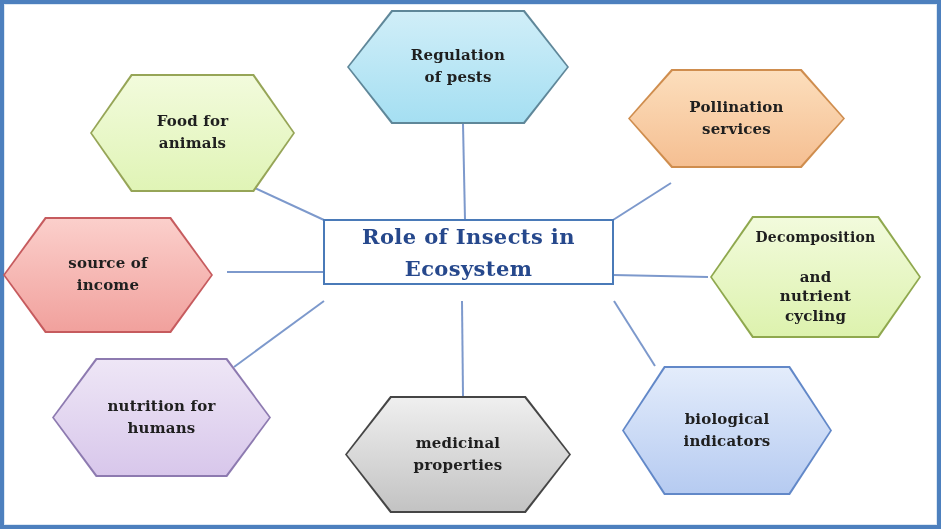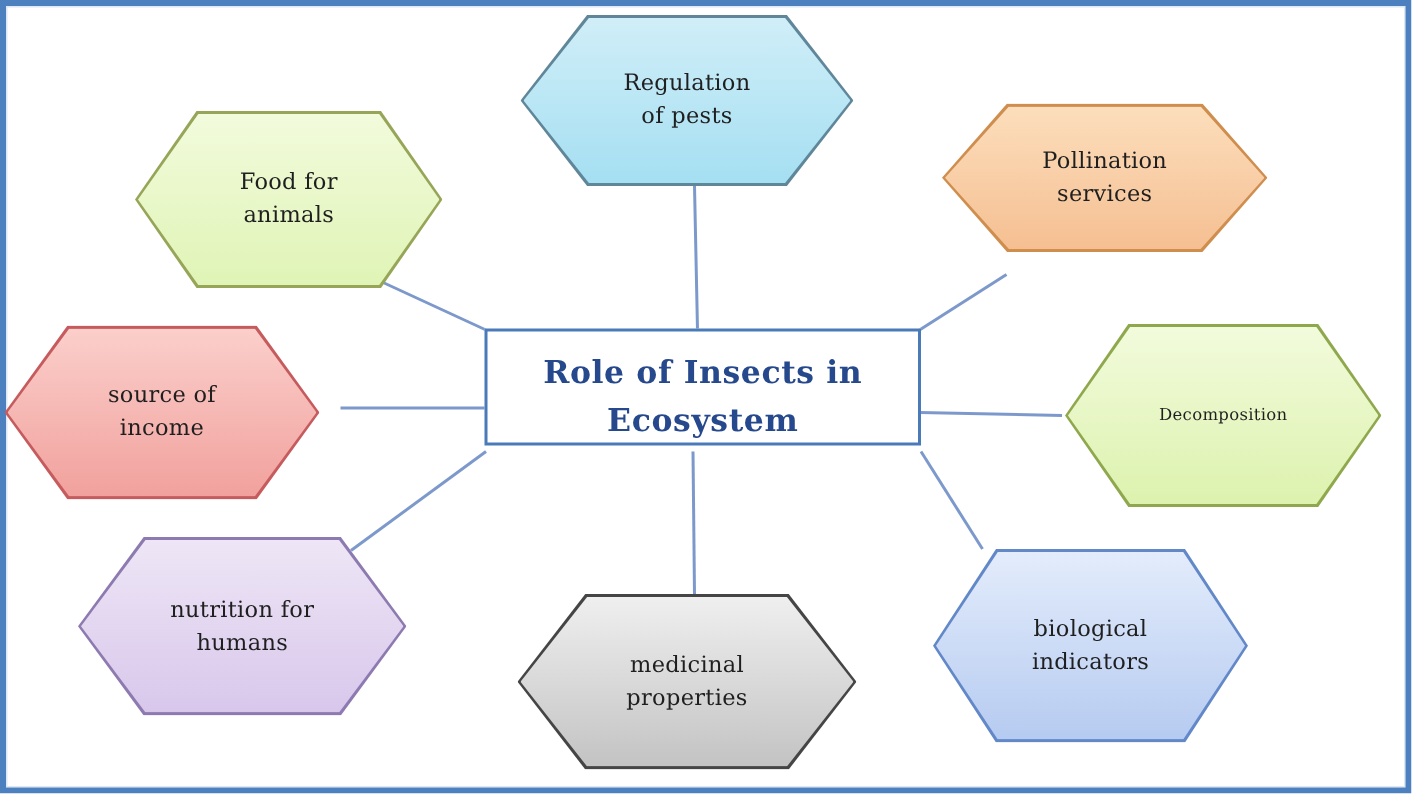--- a/index.html
+++ b/index.html
@@ -43,55 +43,55 @@
     clip-path: polygon(0% 50%, 20% 0%, 80% 0%, 100% 50%, 80% 100%, 20% 100%);
     background: linear-gradient(180deg, var(--fill-top, #fff) 0%, var(--fill-bottom, #ddd) 100%);
   }
   .hex-label {
     position: absolute;
     inset: 0;
     display: flex;
     align-items: center;
     justify-content: center;
     text-align: center;
-    font-weight: normal;
+    font-weight: bold;
     font-size: 15px;
     line-height: 1.45;
     color: #1f1f1f;
     white-space: pre-line;
     letter-spacing: 0.2px;
   }
   .hex-label .small-line {
     display: block;
-    font-size: 11px;
+    font-size: 14px;
     line-height: 1.3;
   }
   .hex-label .rest-lines {
     display: block;
     font-size: 15px;
     line-height: 1.3;
     white-space: pre-line;
   }
   .n0 { left: 347px; top: 10px;  width: 222px; height: 114px; }
   .n1 { left: 90px;  top: 74px;  width: 205px; height: 118px; }
   .n2 { left: 628px; top: 69px;  width: 217px; height: 99px; }
   .n3 { left: 3px;  top: 217px; width: 210px; height: 116px; }
   .n4 { left: 710px; top: 216px; width: 211px; height: 122px; }
   .n5 { left: 52px;  top: 358px; width: 219px; height: 119px; }
   .n6 { left: 345px; top: 396px; width: 226px; height: 117px; }
   .n7 { left: 622px; top: 366px; width: 210px; height: 129px; }
   .center-box {
     position: absolute;
     left: 323px; top: 219px;
-    width: 291px; height: 78px;
+    width: 291px; height: 66px;
     box-sizing: border-box;
     background: var(--background, #ffffff);
     border: 2px solid var(--border, #4a7ab8);
     display: flex;
-    align-items: flex-end;
+    align-items: flex-start;
     justify-content: center;
   }
   .center-title {
     color: var(--text, #26488c);
     font-weight: bold;
     font-size: 21px;
     line-height: 1.5;
     text-align: center;
     white-space: pre-line;
     letter-spacing: 0.4px;
@@ -145,20 +145,23 @@
 income</div>
 </div>
 
 <div class="hex n4" style="--border: #8fa84e; --fill-top: #f2fbdc; --fill-bottom: #ddf2ae;">
   <div class="hex-shape">
       <div class="hex-fill"></div>
     </div>
   <div class="hex-label">
     <span>
       <span class="small-line">Decomposition</span>
+      <span class="rest-lines">and
+nutrient
+cycling</span>
     </span>
   </div>
 </div>
 
 <div class="hex n5" style="--border: #8d7ab0; --fill-top: #eee6f6; --fill-bottom: #d8c7eb;">
   <div class="hex-shape">
       <div class="hex-fill"></div>
     </div>
   <div class="hex-label">nutrition for
 humans</div>

